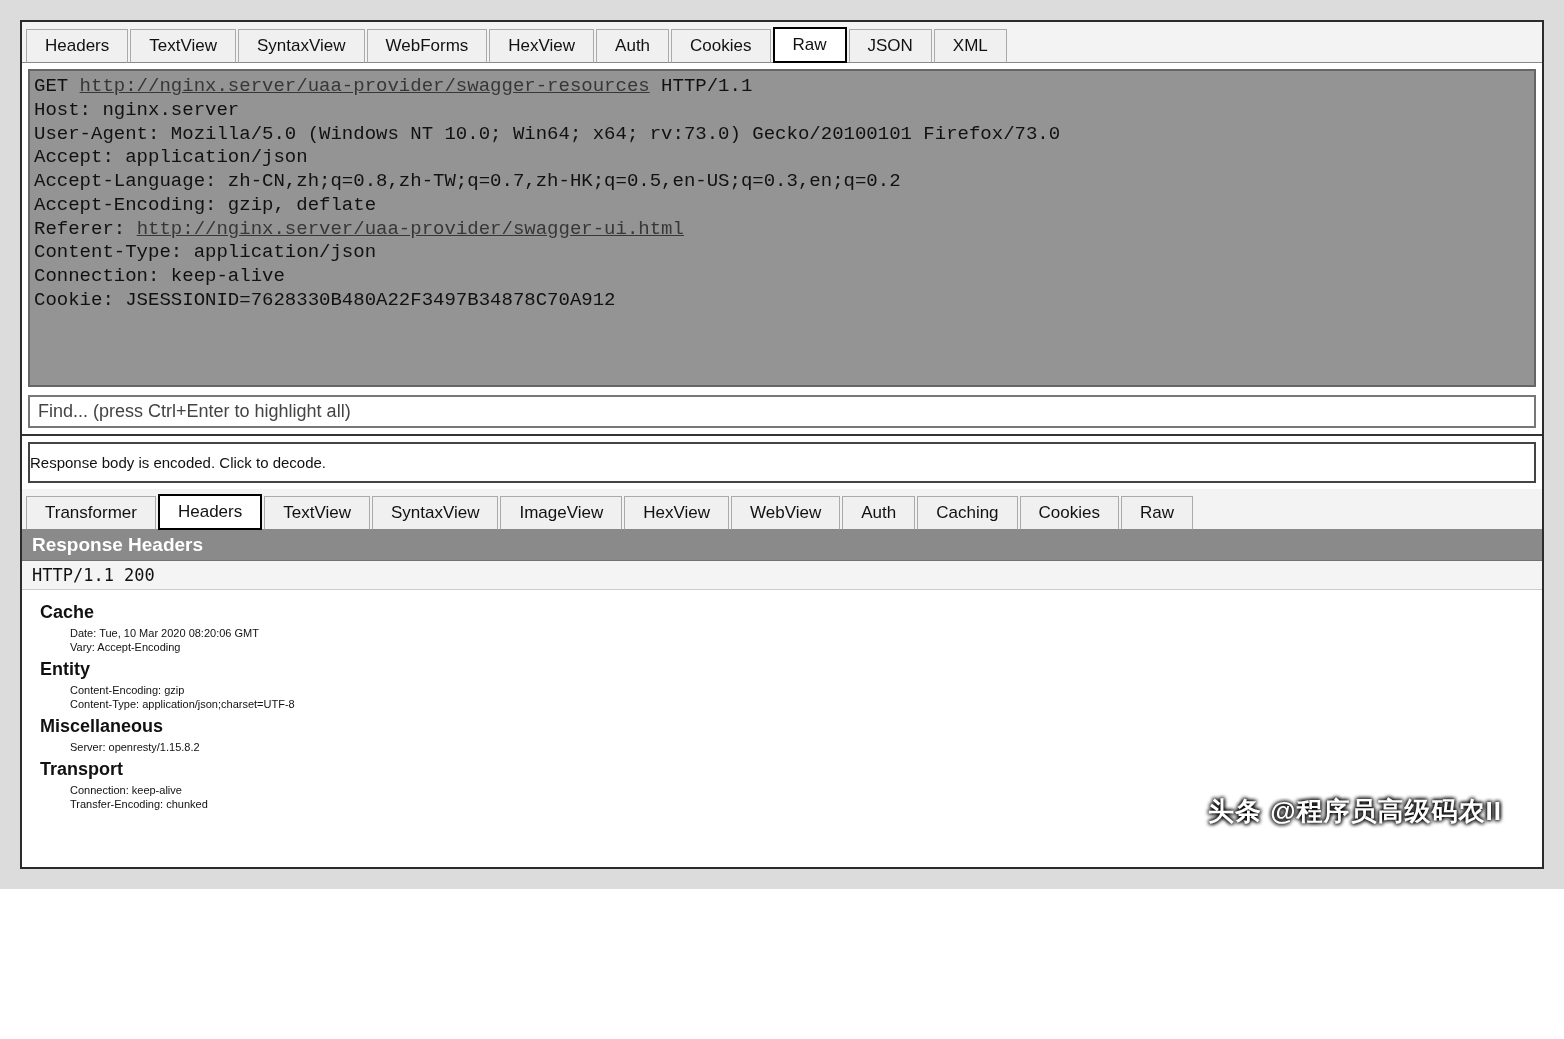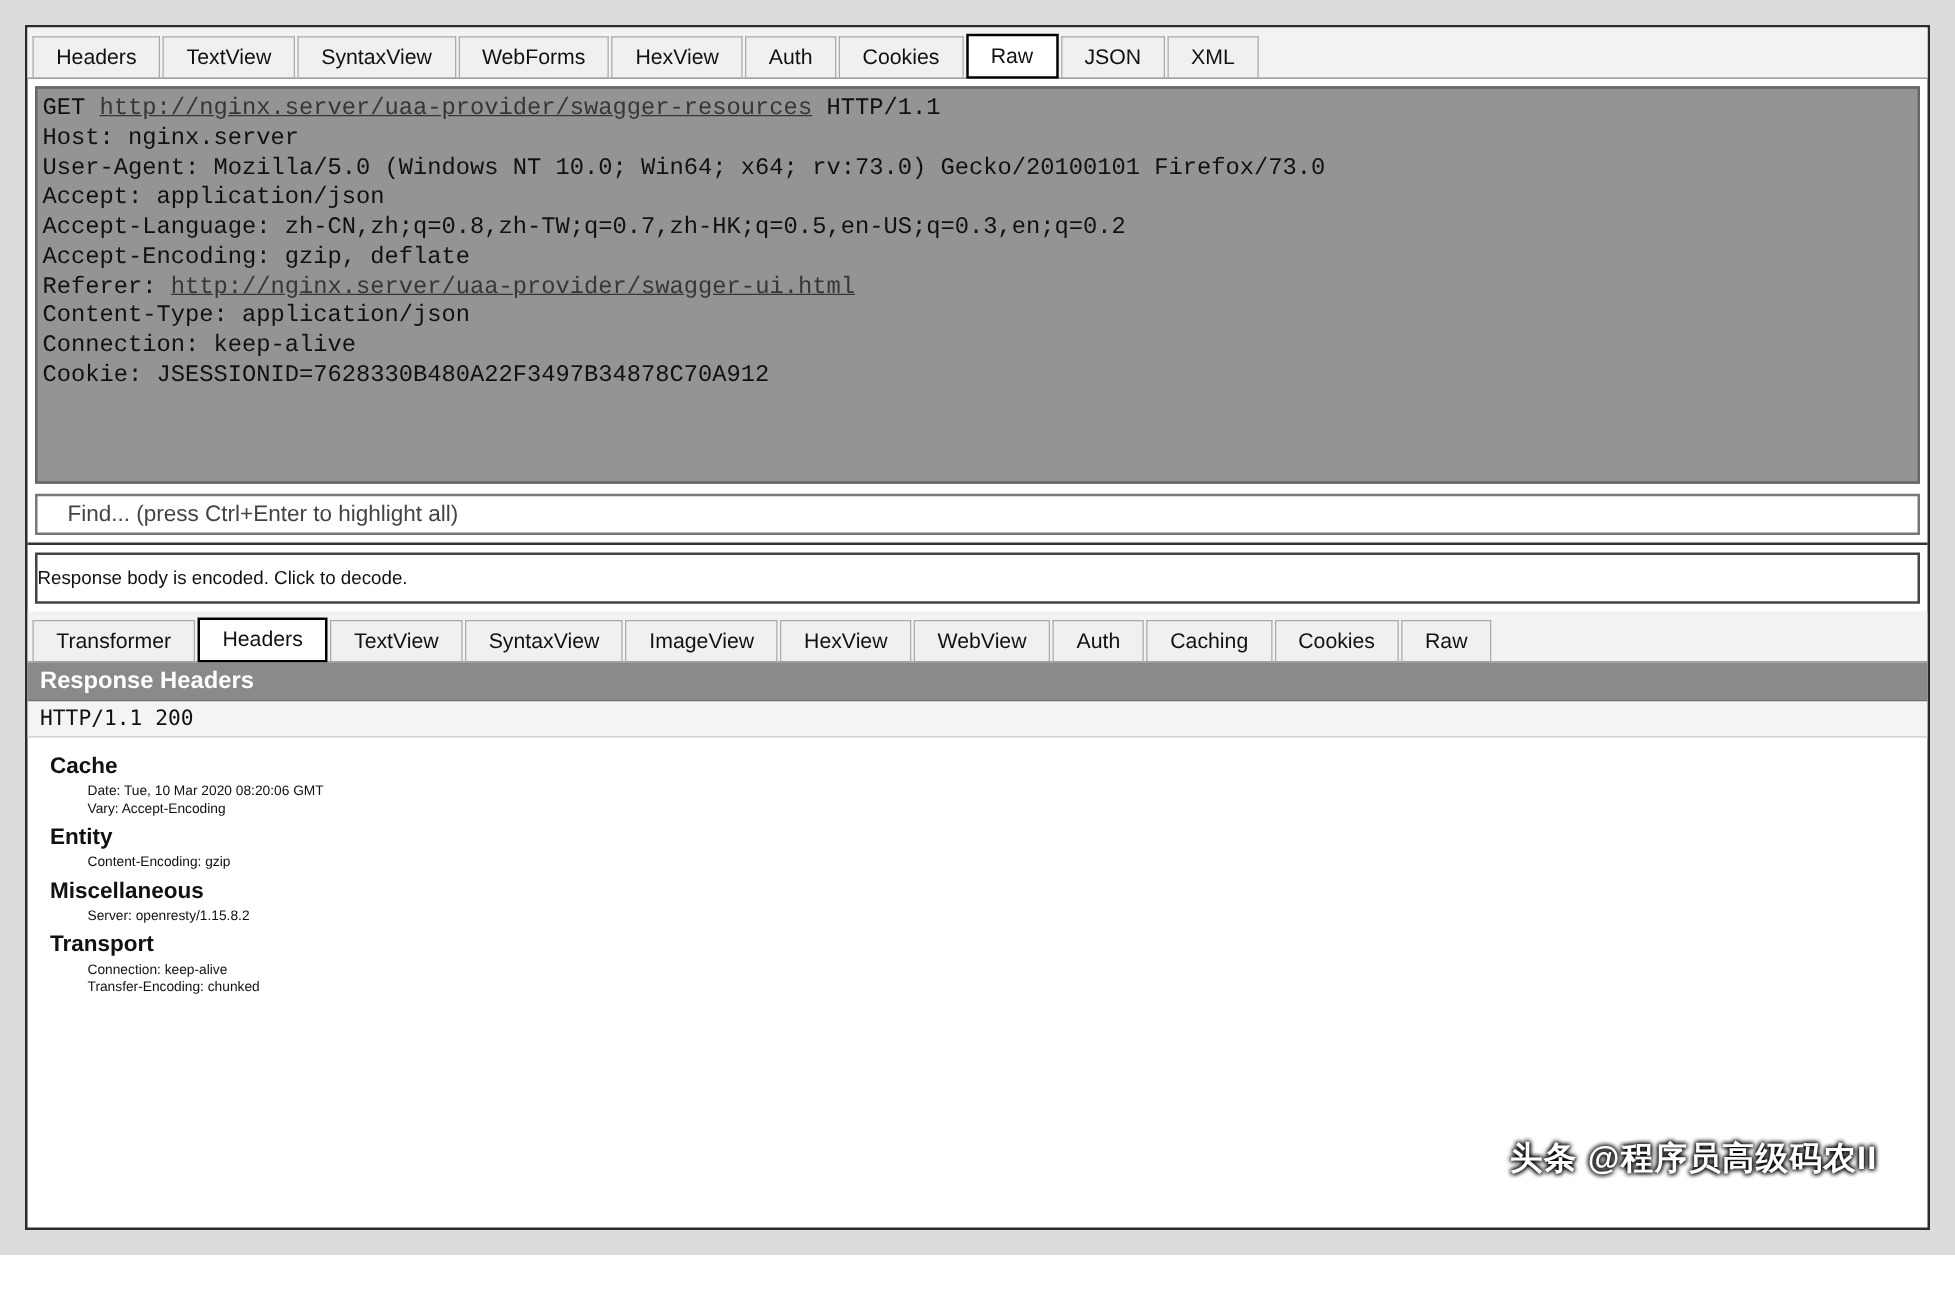--- a/index.html
+++ b/index.html
@@ -1,24 +1,24 @@
 <!DOCTYPE html>
 <html><head>
 <meta charset="utf-8">
 <style>
 html,body{margin:0;padding:0;background:#fff;font-family:Tahoma,Verdana,sans-serif;font-size:15px;color:#111}
-.outer{width:1564px;height:1004px;background:#dcdcdc;padding:20px;box-sizing:border-box;filter:grayscale(100%)}
+.outer{width:1564px;height:889px;background:#dcdcdc;padding:20px;box-sizing:border-box;filter:grayscale(100%)}
 .shell{background:#fff;border:2px solid #2b2b2b;width:100%;height:100%;box-sizing:border-box;display:flex;flex-direction:column}
 .tabbar{display:flex;align-items:flex-end;height:40px;background:#f3f3f3;border-bottom:1px solid #888;padding:0 4px}
 .tab{padding:6px 18px;border:1px solid #aaa;border-bottom:1px solid #888;background:#f0f0f0;margin:2px 2px -1px 0;font-size:17px;cursor:pointer;white-space:nowrap}
 .tab.active{border:2px solid #000;background:#fff}
 .rawbox{flex:0 0 auto;padding:6px 6px 4px 6px}
 .rawcontent{border:2px solid #666;background:#14b8a6;padding:4px 4px 30px 4px;font-family:Consolas,"Courier New",monospace;font-size:19px;line-height:1.25;white-space:pre;overflow:hidden;min-height:280px}
 .rawcontent a{color:#2b2bcc;text-decoration:underline}
-.findbar{margin:4px 6px 6px 6px;border:2px solid #777;background:#fff;padding:4px 24px;font-size:18px;color:#444}
+.findbar{margin:4px 6px 6px 6px;border:2px solid #777;background:#fff;padding:4px 8px;font-size:18px;color:#444}
 .decodebar{margin:6px;border:2px solid #444;background:#fff;padding:10px 0;font-size:15px}
 .responsepane{border-top:2px solid #333;display:flex;flex-direction:column;flex:1;overflow:hidden}
 .sectiontitle{background:#8a8a8a;color:#fff;font-weight:bold;font-size:19px;padding:4px 10px}
 .statusline{background:#f4f4f4;border-top:1px solid #d946ef;border-bottom:1px solid #ccc;padding:4px 10px;font-family:Consolas,monospace;font-size:17px}
 .headers-body{padding:6px 4px;flex:1;overflow:auto;font-size:17px}
 .group-title{font-weight:bold;margin:6px 0 4px 14px;font-size:18px}
 .kv{margin:2px 0 2px 44px;font-size:11px}
 .watermark{position:absolute;right:40px;bottom:38px;font-size:26px;color:#fff;text-shadow:0 0 4px #000,0 0 4px #000,0 0 4px #000;font-weight:bold;pointer-events:none;letter-spacing:1px;font-family:"Microsoft YaHei","SimHei",sans-serif}
 </style>
 </head>
@@ -71,20 +71,21 @@
           <div class="tab">Raw</div>
         </div>
       <div class="sectiontitle">Response Headers</div>
       <div class="statusline">HTTP/1.1 200</div>
       <div class="headers-body" id="headers-body">
           <div class="group-title">Cache</div>
           <div class="kv">Date: Tue, 10 Mar 2020 08:20:06 GMT</div>
           <div class="kv">Vary: Accept-Encoding</div>
           <div class="group-title">Entity</div>
           <div class="kv">Content-Encoding: gzip</div>
+          <div class="kv">Content-Type: application/json;charset=UTF-8</div>
           <div class="group-title">Miscellaneous</div>
           <div class="kv">Server: openresty/1.15.8.2</div>
           <div class="group-title">Transport</div>
           <div class="kv">Connection: keep-alive</div>
           <div class="kv">Transfer-Encoding: chunked</div>
         </div>
     </div>
 
     <div class="watermark">头条 @程序员高级码农II</div>
   </div>

